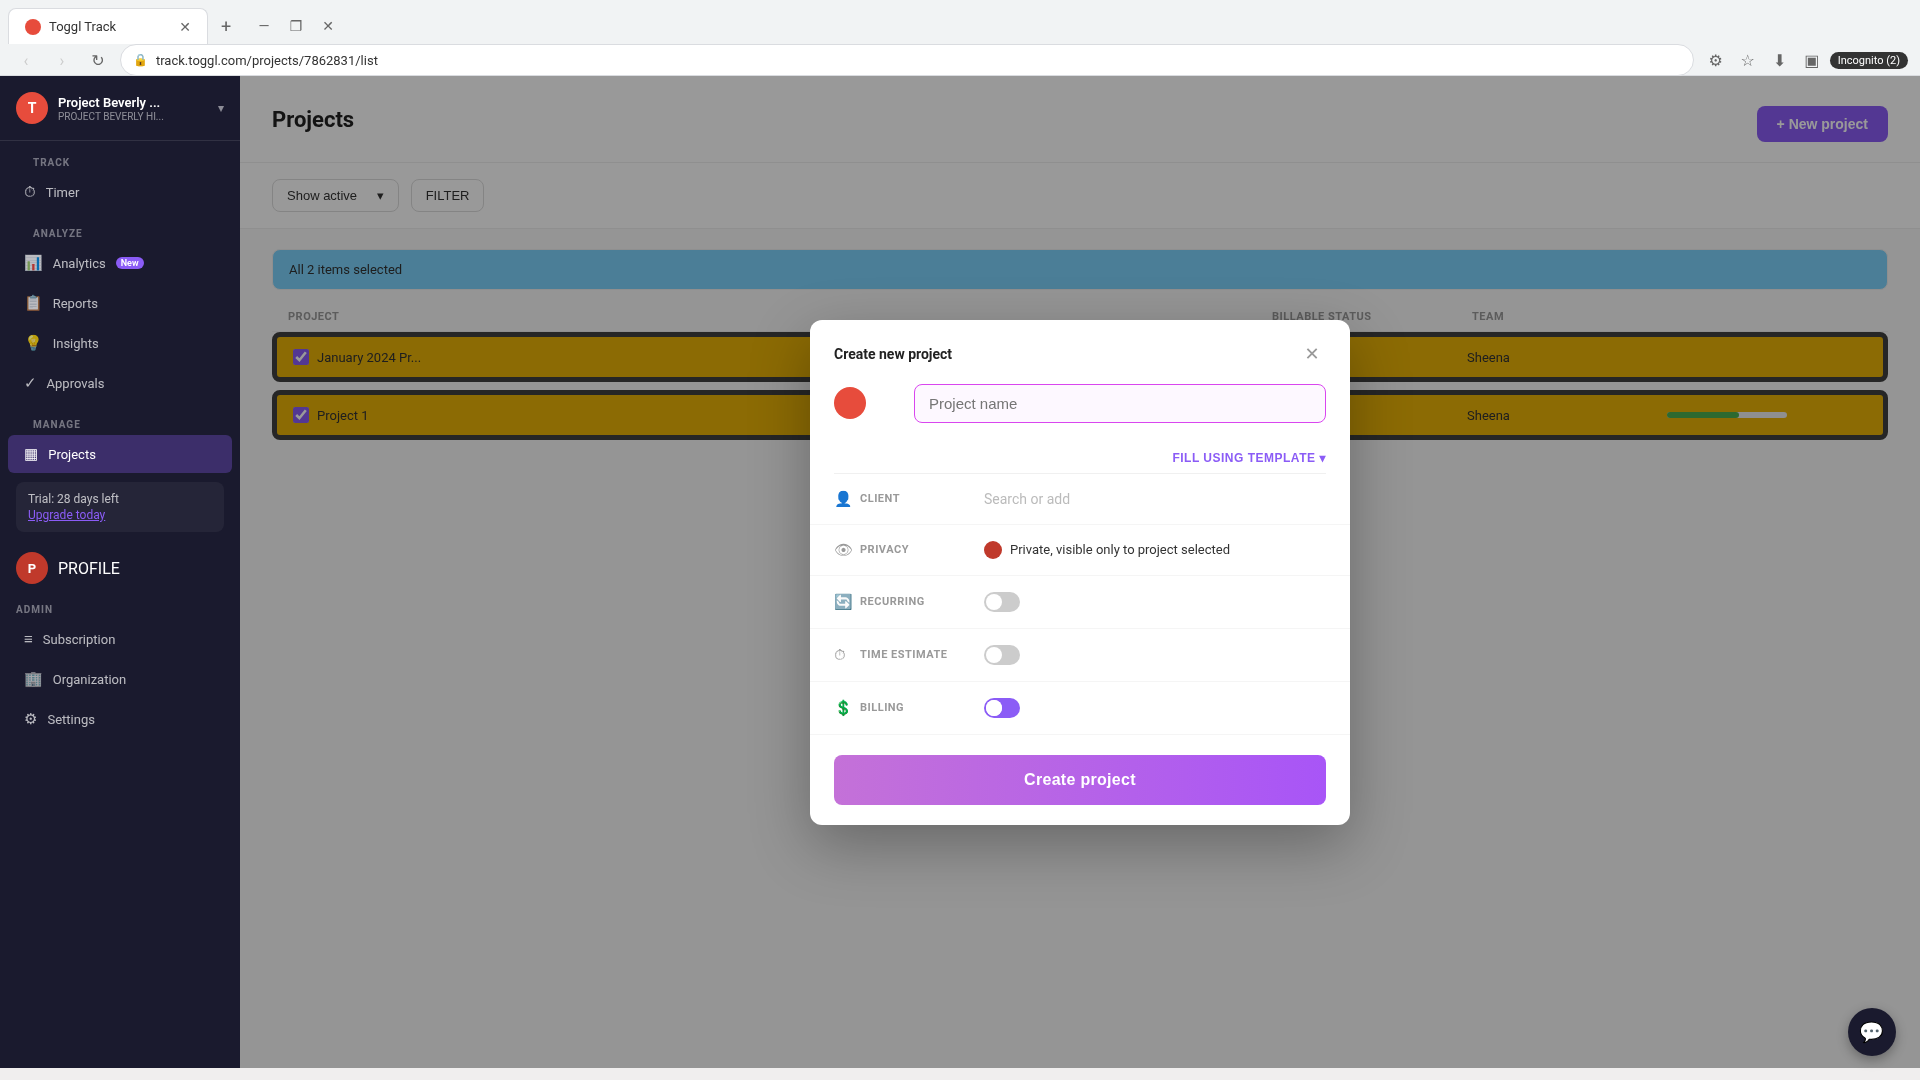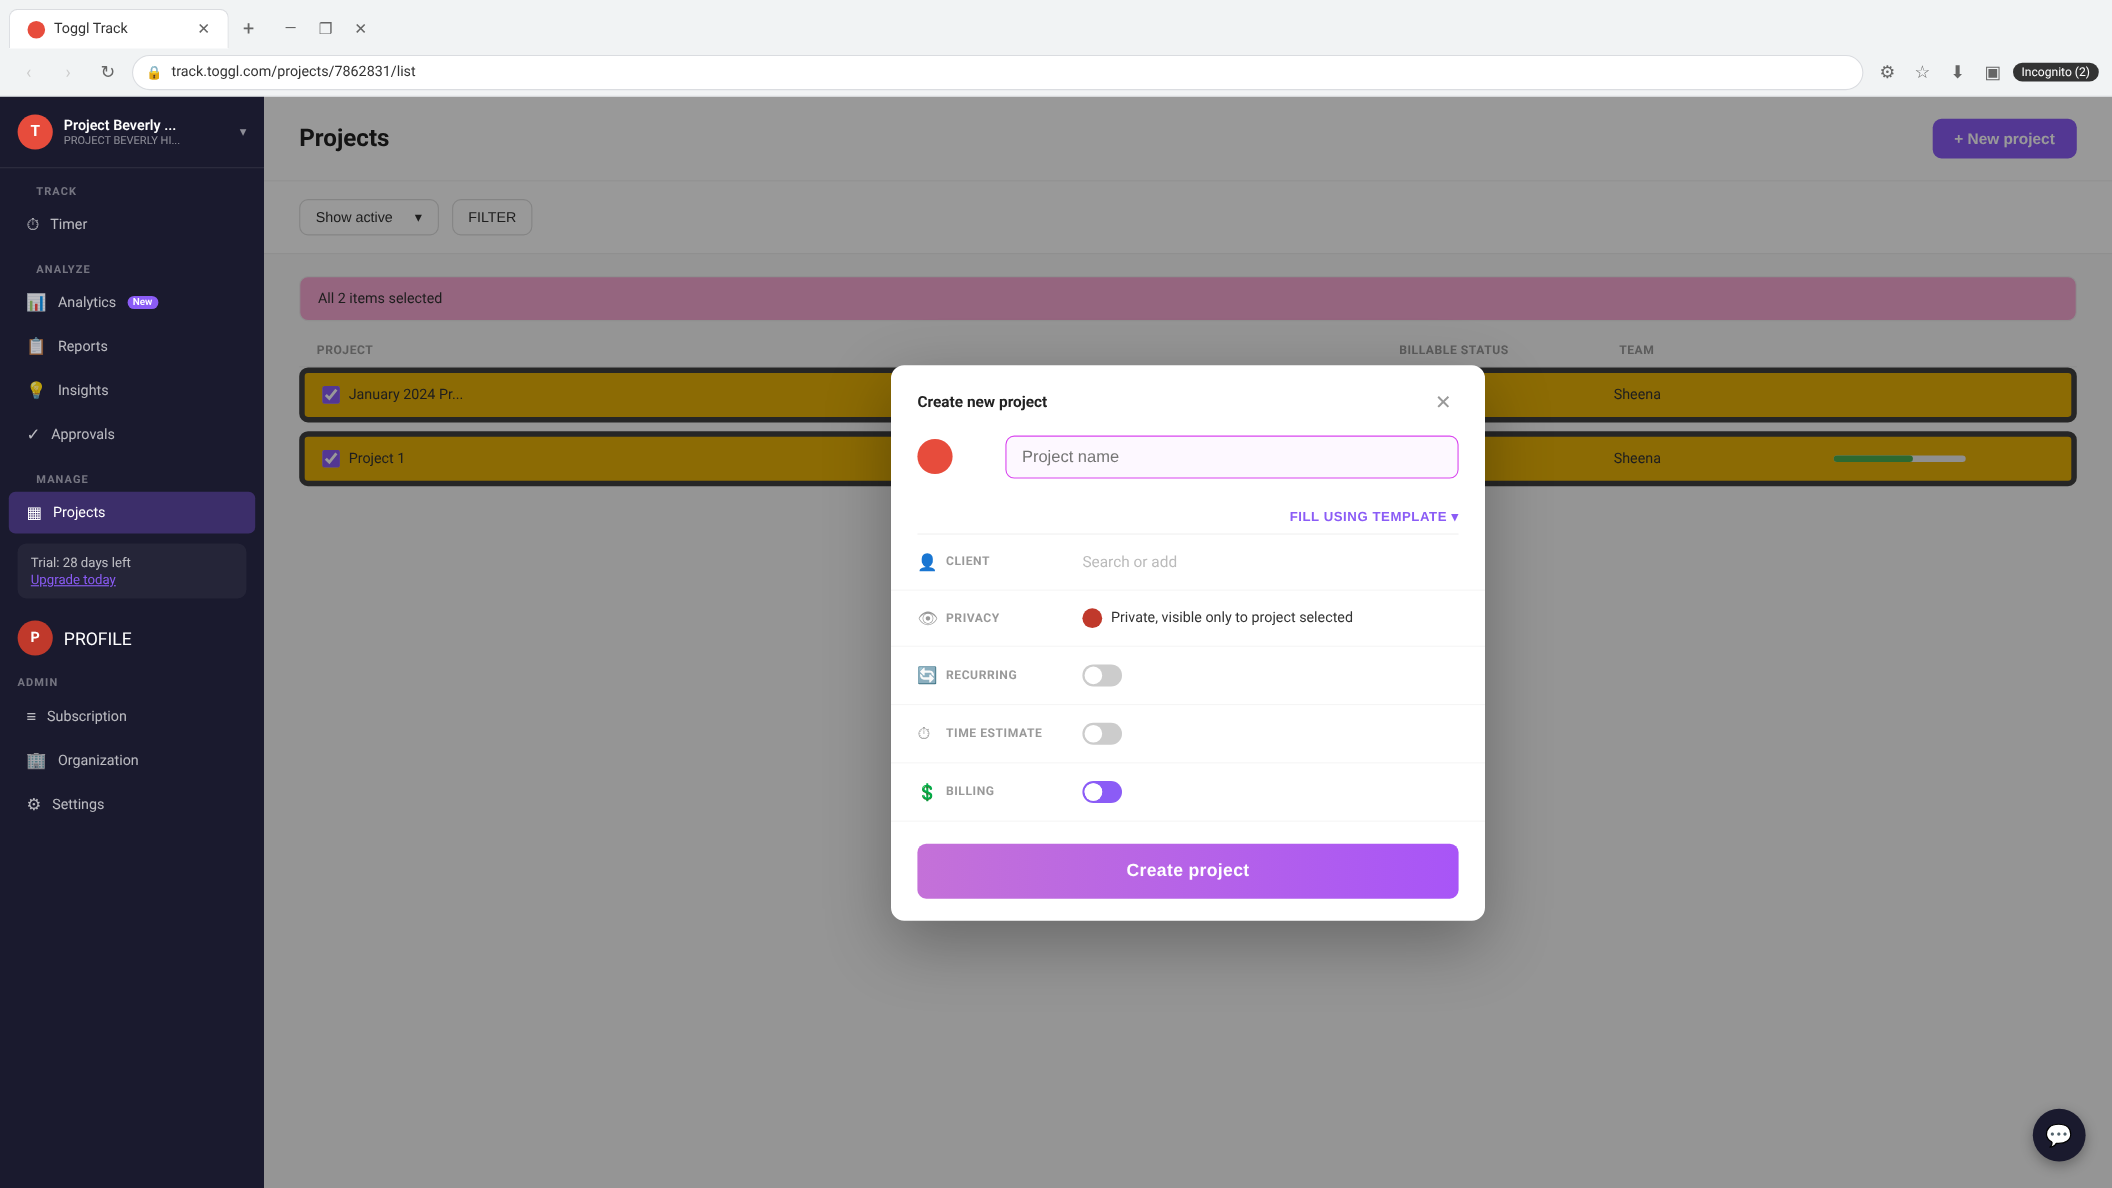--- a/index.html
+++ b/index.html
@@ -8,21 +8,21 @@
       background: #f0eeee;
       width: 1920px;
       height: 1080px;
       overflow: hidden;
       position: relative;
     }
 
     
     .browser-chrome {
       background: #f1f3f4;
-      height: 88px;
+      height: 76px;
       display: flex;
       flex-direction: column;
       border-bottom: 1px solid #dadce0;
     }
     .browser-tab-bar {
       display: flex;
       align-items: center;
       padding: 8px 8px 0;
       gap: 4px;
       height: 44px;
@@ -289,20 +289,21 @@
       color: #fff;
       border: none;
       border-radius: 8px;
       padding: 10px 20px;
       font-size: 14px;
       font-weight: 600;
       cursor: pointer;
       display: flex;
       align-items: center;
       gap: 6px;
+      margin-top: 10px;
     }
 
     .main-toolbar {
       display: flex;
       align-items: center;
       padding: 16px 32px;
       gap: 12px;
       background: #fff;
       border-bottom: 1px solid #eee;
     }
@@ -335,21 +336,21 @@
       display: grid;
       grid-template-columns: 1fr 200px 200px 200px;
       padding: 8px 16px;
       font-size: 11px;
       font-weight: 700;
       color: #999;
       letter-spacing: 0.5px;
       border-bottom: 1px solid #eee;
     }
     .selection-bar {
-      background: #f9a8d4;
+      background: #7dd3fc;
       border-radius: 8px;
       padding: 12px 16px;
       margin-bottom: 12px;
       font-size: 13px;
       color: #333;
       border: 1px solid #eee;
     }
     .table-row {
       display: grid;
       grid-template-columns: 1fr 200px 200px 200px;

